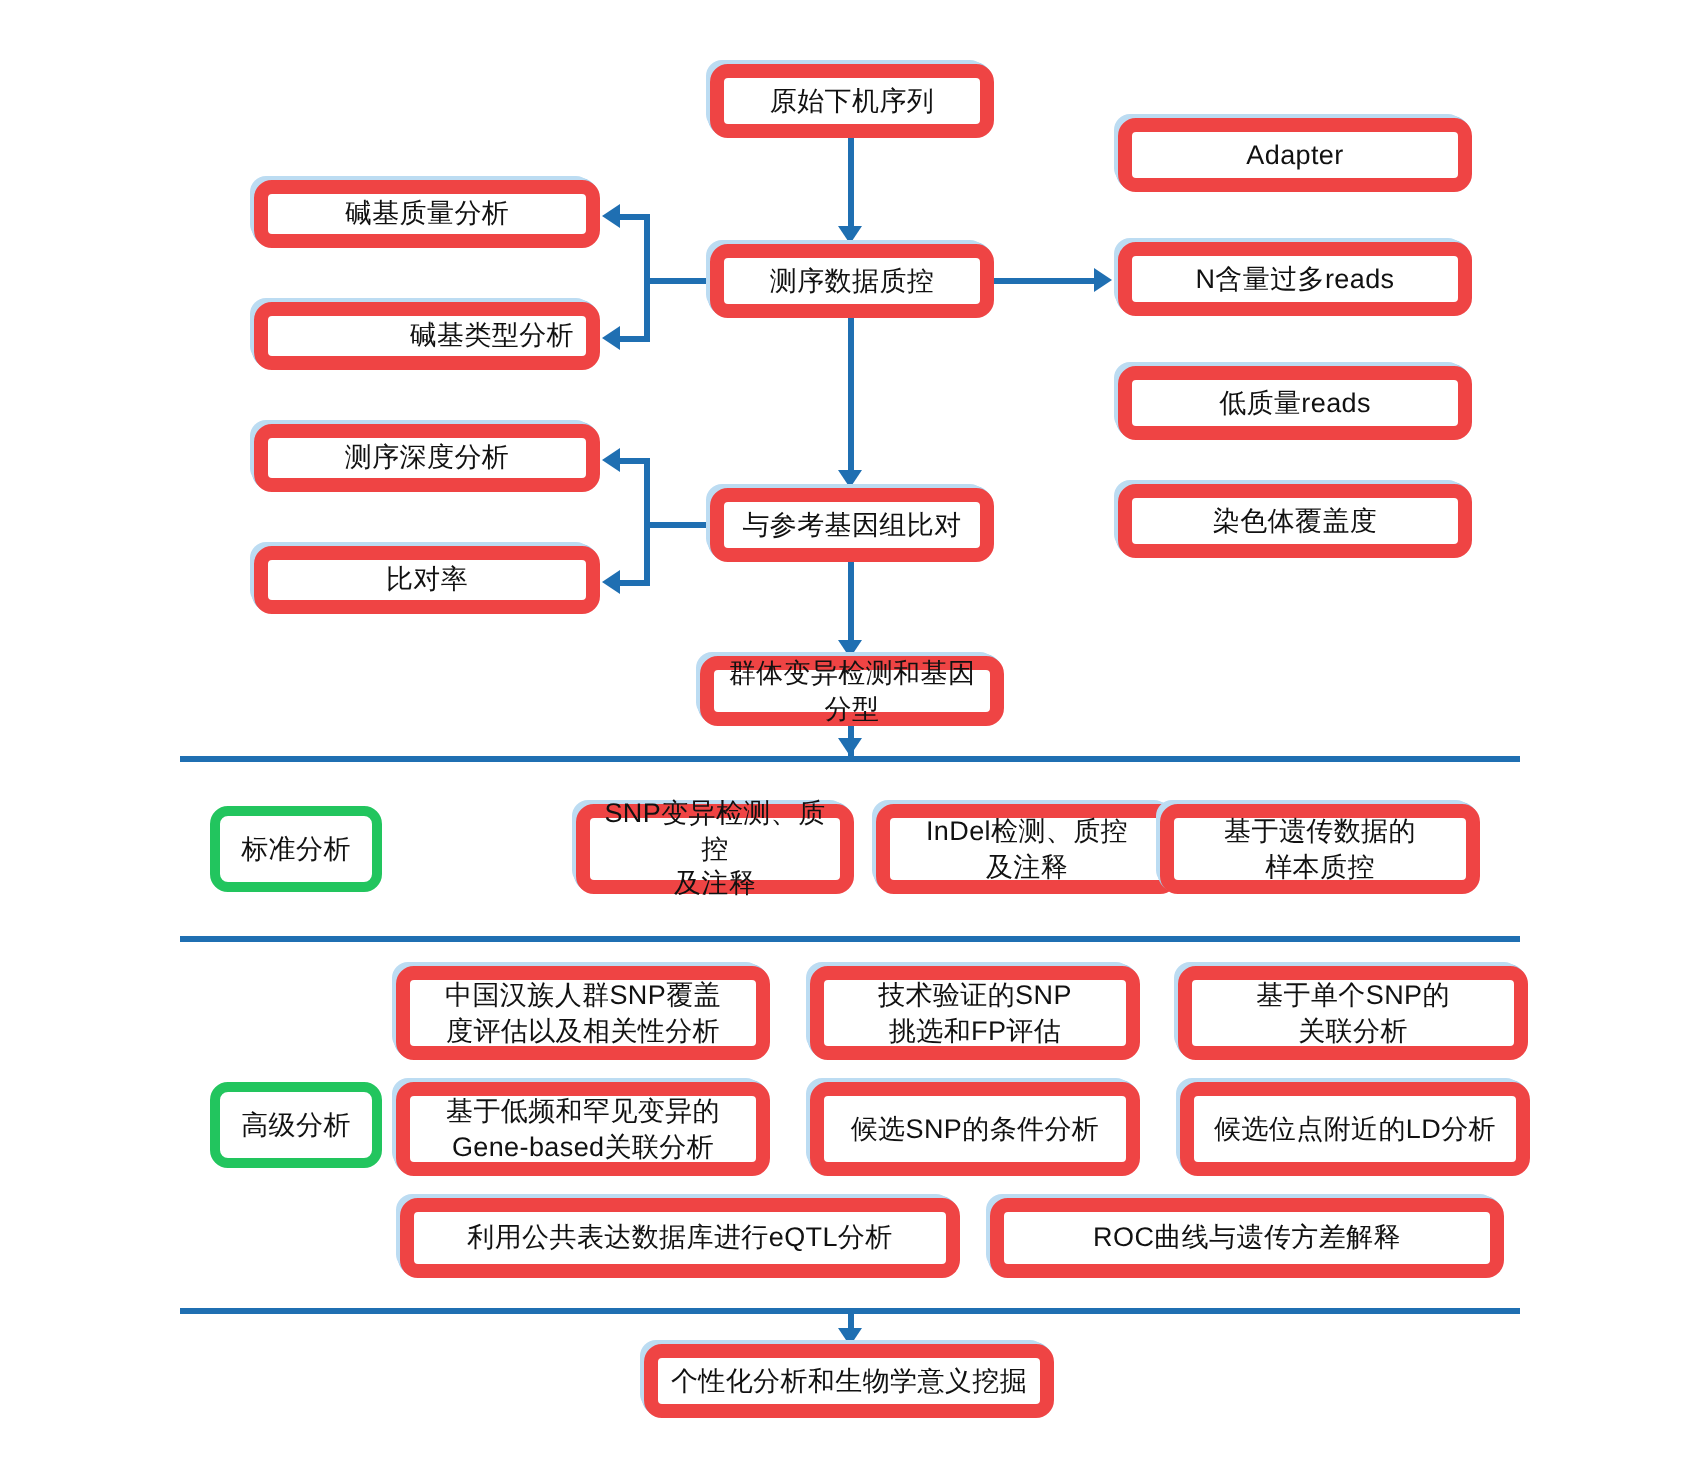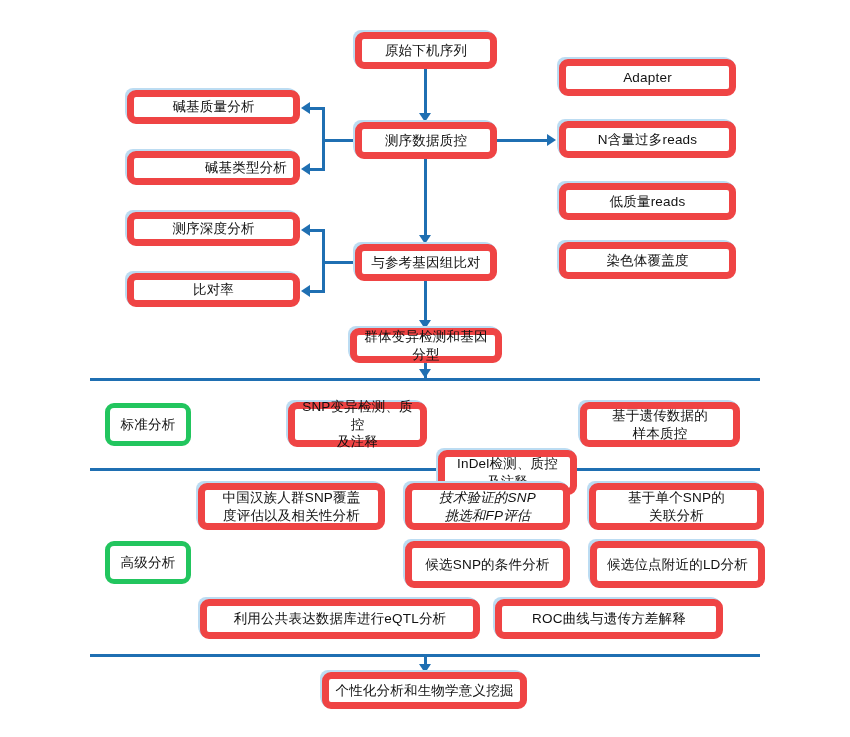--- a/index.html
+++ b/index.html
@@ -150,59 +150,63 @@
   <div class="rule" style="left:90px;top:378px;width:670px;"></div>
 
   <div class="node plain" style="left:105px;top:403px;width:86px;height:43px;">
     <span class="txt">标准分析</span>
   </div>
 
   <div class="node" style="left:288px;top:402px;width:139px;height:45px;">
     <span class="txt">SNP变异检测、质控
 及注释</span>
   </div>
-  <div class="node" style="left:438px;top:402px;width:139px;height:45px;margin-top:48px;">
+  <div class="node" style="left:438px;top:402px;width:151px;height:45px;">
     <span class="txt">InDel检测、质控
 及注释</span>
   </div>
   <div class="node" style="left:580px;top:402px;width:160px;height:45px;">
     <span class="txt">基于遗传数据的
 样本质控</span>
   </div>
 
   <div class="rule" style="left:90px;top:468px;width:670px;"></div>
 
   <div class="node plain" style="left:105px;top:541px;width:86px;height:43px;">
     <span class="txt">高级分析</span>
   </div>
 
   <div class="node" style="left:198px;top:483px;width:187px;height:47px;">
     <span class="txt">中国汉族人群SNP覆盖
 度评估以及相关性分析</span>
   </div>
-  <div class="node" style="left:405px;top:483px;width:165px;height:47px;font-style:italic;">
+  <div class="node" style="left:405px;top:483px;width:165px;height:47px;">
     <span class="txt">技术验证的SNP
 挑选和FP评估</span>
   </div>
   <div class="node" style="left:589px;top:483px;width:175px;height:47px;">
     <span class="txt">基于单个SNP的
 关联分析</span>
   </div>
 
+  <div class="node" style="left:198px;top:541px;width:187px;height:47px;">
+    <span class="txt">基于低频和罕见变异的
+Gene-based关联分析</span>
+  </div>
   <div class="node" style="left:405px;top:541px;width:165px;height:47px;">
     <span class="txt">候选SNP的条件分析</span>
   </div>
   <div class="node" style="left:590px;top:541px;width:175px;height:47px;justify-content:center;">
     <span class="txt">候选位点附近的LD分析</span>
   </div>
 
   <div class="node" style="left:200px;top:599px;width:280px;height:40px;">
     <span class="txt">利用公共表达数据库进行eQTL分析</span>
   </div>
-  <div class="node" style="left:495px;top:599px;width:228px;height:40px;">
+  <div class="node" style="left:495px;top:599px;width:257px;height:40px;">
     <span class="txt">ROC曲线与遗传方差解释</span>
   </div>
 
   <div class="rule" style="left:90px;top:654px;width:670px;"></div>
 
   <div class="ln v" style="left:424px;top:654px;height:22px;"></div>
   <div class="arrow down" style="left:419px;top:664px;"></div>
 
   <div class="node" style="left:322px;top:672px;width:205px;height:37px;">
     <span class="txt">个性化分析和生物学意义挖掘</span>

